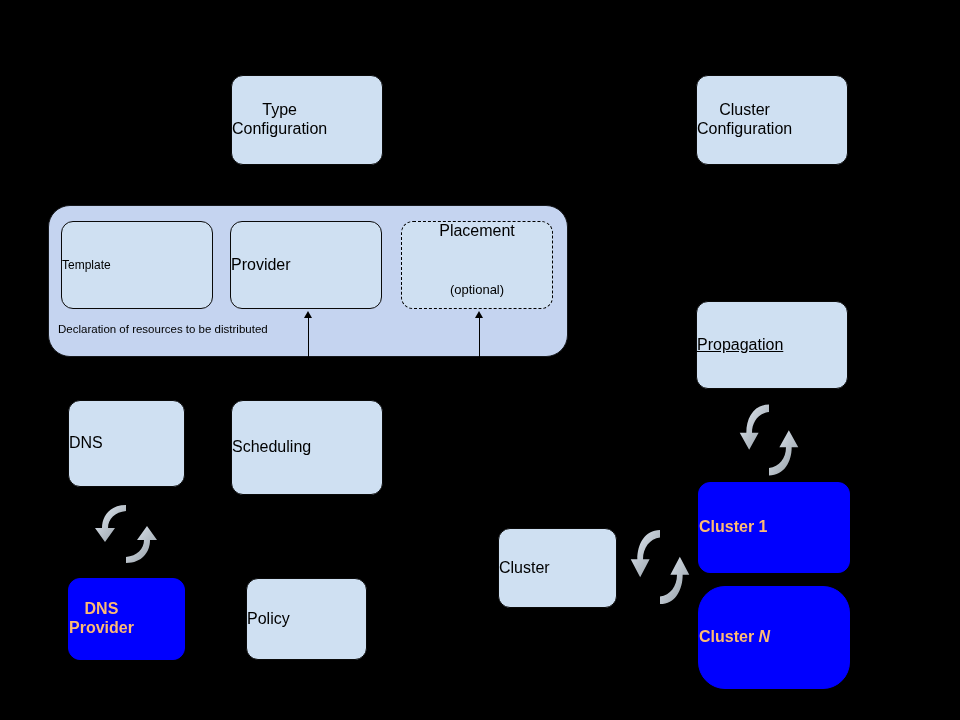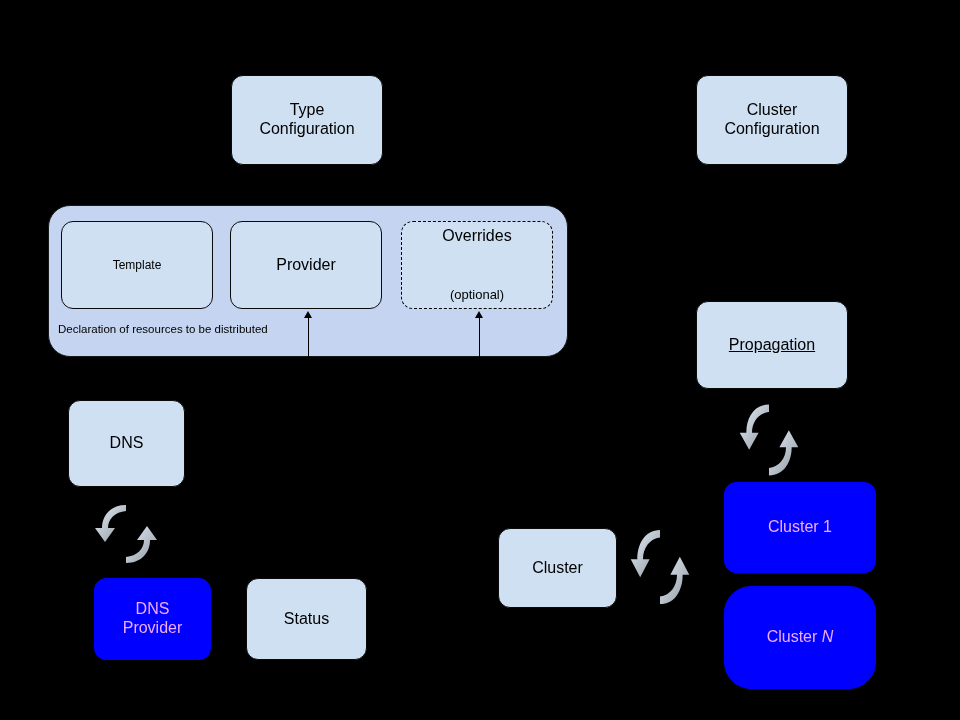--- a/index.html
+++ b/index.html
@@ -16,42 +16,41 @@
     width: 960px;
     height: 720px;
     background: #000000;
     overflow: hidden;
   }
   .node {
     position: absolute;
     box-sizing: border-box;
     display: flex;
     align-items: center;
-    justify-content: center;
+    justify-content: flex-start;
     text-align: center;
     line-height: 1.18;
     color: #000000;
     background: #cfe0f2;
     border: 1px solid #000000;
     border-radius: 12px;
   }
   .node .lbl {
     display: block;
     white-space: pre-line;
   }
   .node.light {
     background: #cfe0f2;
     border-color: #0a0a0a;
   }
   .node.blue {
     background: #0000ff;
     border: 1px solid #0000ff;
-    color: #f0abfc;
-    font-weight: normal;
-    margin-left: 26px;
+    color: #fdba74;
+    font-weight: bold;
   }
   .node.dashed {
     background: #cfe0f2;
     border: 1.5px dashed #000000;
     border-radius: 12px;
   }
   .group-box {
     position: absolute;
     box-sizing: border-box;
     background: #c5d4f0;
@@ -121,21 +120,21 @@
 
   <div class="node light" style="left:61px; top:221px; width:152px; height:88px; font-size:12px;">
     <span class="lbl">Template</span>
   </div>
 
   <div class="node light" style="left:230px; top:221px; width:152px; height:88px; font-size:16px;">
     <span class="lbl">Provider</span>
   </div>
 
   <div class="node dashed" style="left:401px; top:221px; width:152px; height:88px; font-size:16px; flex-direction:column; gap:1px;">
-    <span class="lbl">Overrides</span>
+    <span class="lbl">Placement</span>
     <span class="lbl" style="font-size:13px;margin-top:40px;">(optional)</span>
   </div>
 
   <div class="group-caption" style="left:58px; top:323px;">Declaration of resources to be distributed</div>
 
   <div class="vline" style="left:308px; top:317px; height:68px;"></div>
   <div class="arrowhead-up" style="left:303.5px; top:311px;"></div>
 
   <div class="vline" style="left:479px; top:317px; height:68px;"></div>
   <div class="arrowhead-up" style="left:474.5px; top:311px;"></div>
@@ -159,23 +158,26 @@
       <path d="M36 7 C20 7 12 18 12 30 L5 30 L15 44 L25 30 L18 30 C18 21 25 14 36 13 Z" fill="url(#gsyncB)" transform="rotate(180 36 36)"></path>
       <path d="M36 7 C20 7 12 18 12 30 L5 30 L15 44 L25 30 L18 30 C18 21 25 14 36 13 Z" fill="url(#gsyncA)"></path>
     </svg>
   </div>
 
   <div class="node blue" style="left:68px; top:578px; width:117px; height:82px; font-size:16px;">
     <span class="lbl">DNS
 Provider</span>
   </div>
 
+  <div class="node light" style="left:231px; top:400px; width:152px; height:95px; font-size:16px;">
+    <span class="lbl">Scheduling</span>
+  </div>
 
   <div class="node light" style="left:246px; top:578px; width:121px; height:82px; font-size:16px;">
-    <span class="lbl">Status</span>
+    <span class="lbl">Policy</span>
   </div>
 
   <div class="node light" style="left:498px; top:528px; width:119px; height:80px; font-size:16px;">
     <span class="lbl">Cluster</span>
   </div>
 
   <div class="sync-icon" style="left:626px; top:521px; width:68px; height:92px;">
     <svg width="68" height="92" viewBox="0 0 72 72" preserveAspectRatio="none" aria-hidden="true">
       <path d="M36 7 C20 7 12 18 12 30 L5 30 L15 44 L25 30 L18 30 C18 21 25 14 36 13 Z" fill="url(#gsyncB)" transform="rotate(180 36 36)"></path>
       <path d="M36 7 C20 7 12 18 12 30 L5 30 L15 44 L25 30 L18 30 C18 21 25 14 36 13 Z" fill="url(#gsyncA)"></path>

